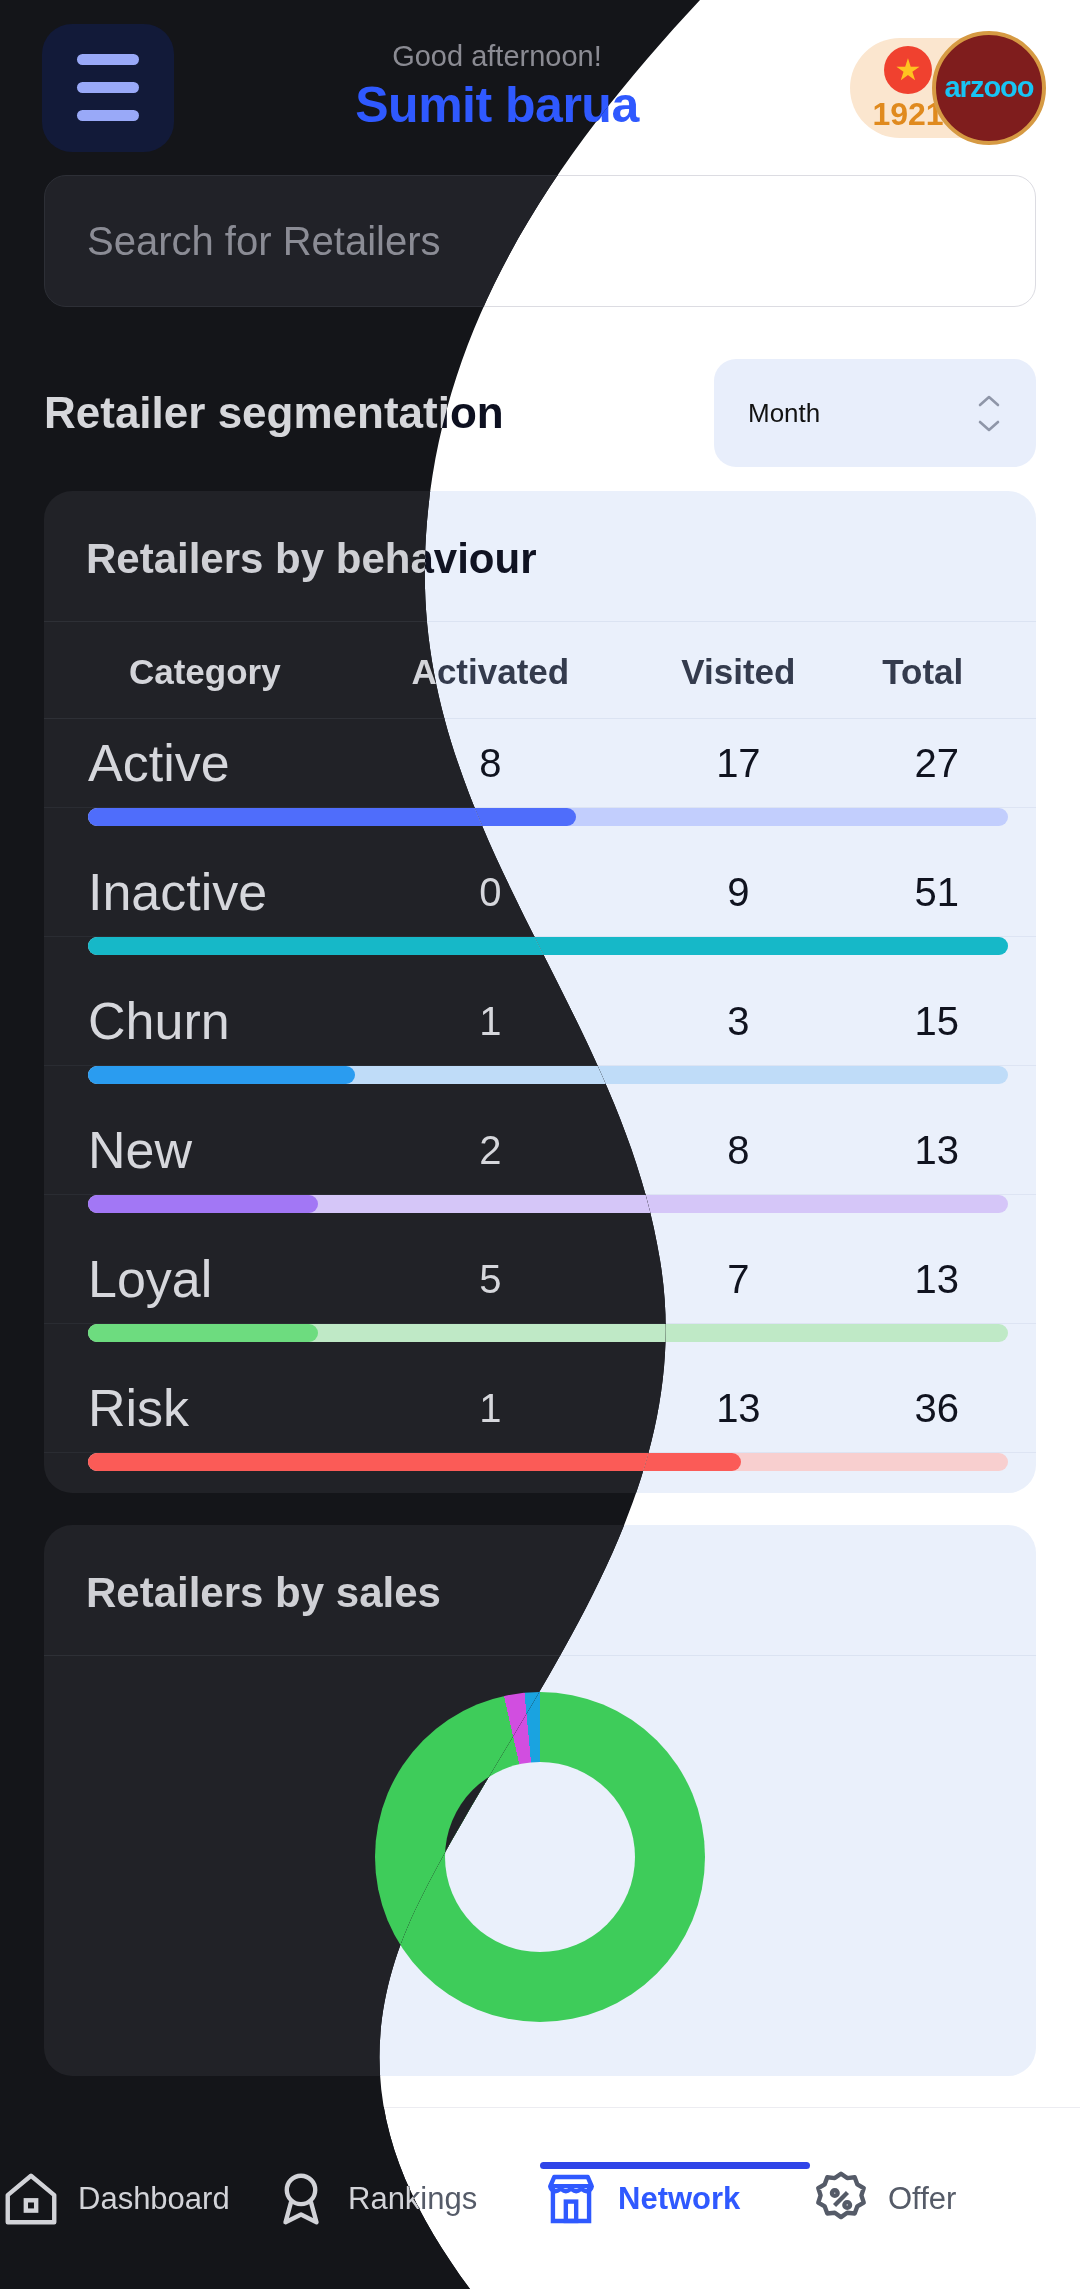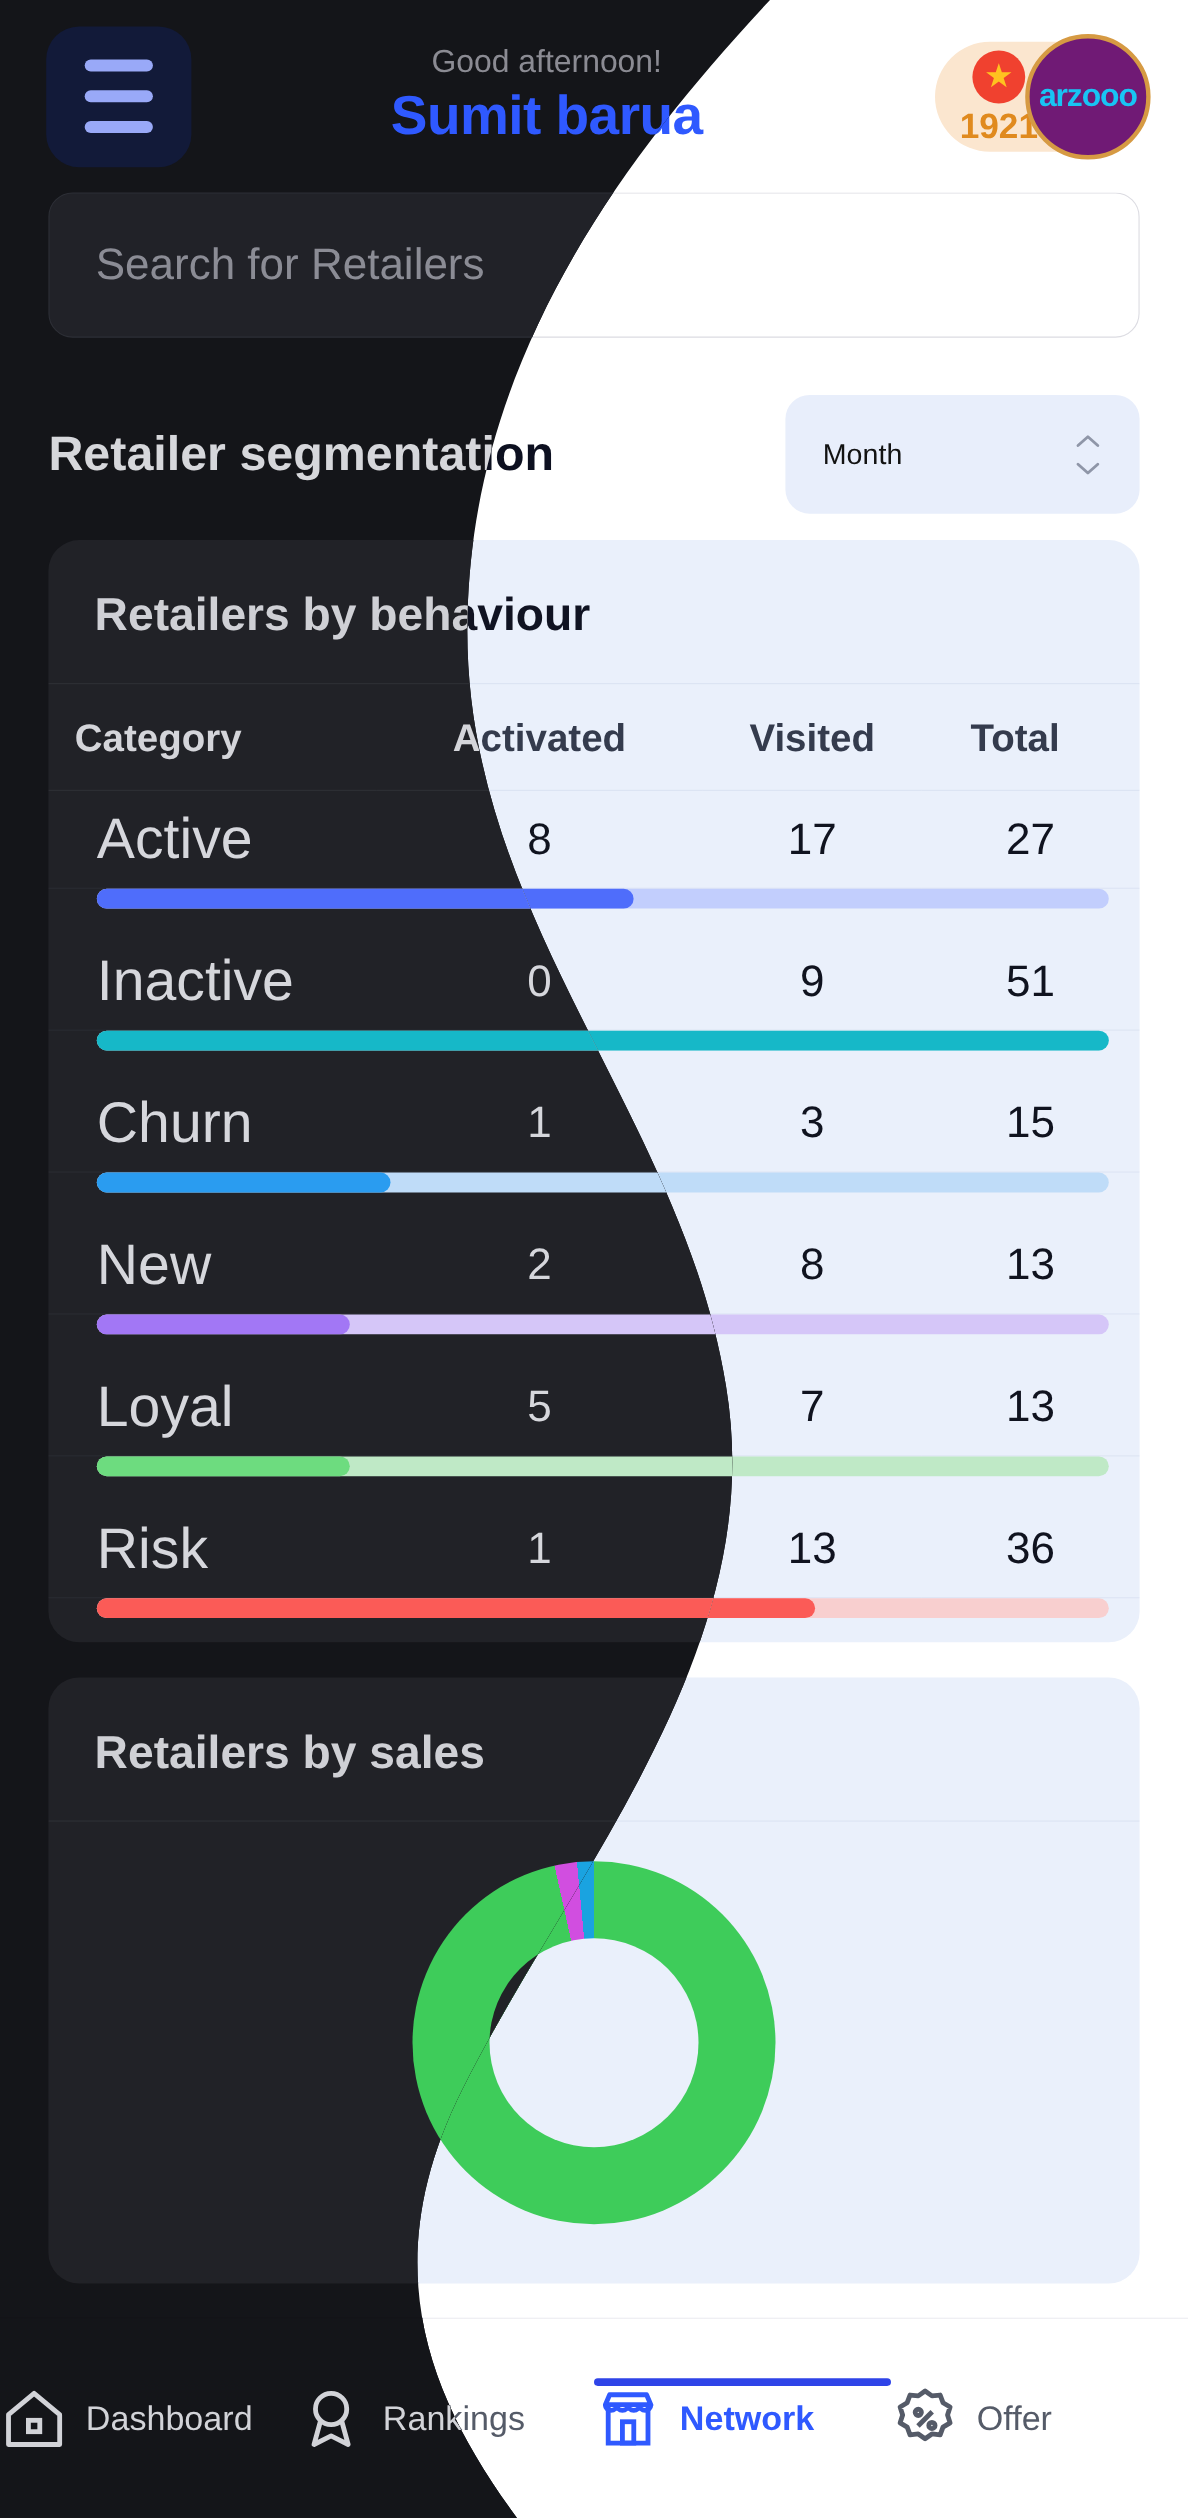--- a/index.html
+++ b/index.html
@@ -66,21 +66,21 @@
     background:#f0412f; display:flex; align-items:center;
     justify-content:center; color:#ffc220; font-size:30px; line-height:1;
   }
   .badge-points {
     font-size:32px; color:#e08a1e; font-weight:600; line-height:1;
     margin-top:2px;
   }
   .avatar {
     position:absolute; right:-8px; top:50%; transform:translateY(-50%);
     width:114px; height:114px; border-radius:50%;
-    background:#701a75; border:4px solid #d69a43;
+    background:#7f1d1d; border:4px solid #d69a43;
     display:flex; align-items:center; justify-content:center;
   }
   .avatar-text {
     font-size:29px; color:#18c4f4; font-weight:600; letter-spacing:-1px;
   }
 
   
   .search-wrap { padding:0 44px; }
   .search-box {
     height:132px; border-radius:22px;
@@ -117,21 +117,21 @@
   }
   .card-title { font-size:42px; font-weight:700; color:#101322; }
 
   
   table.seg { width:100%; border-collapse:collapse; }
   table.seg th {
     font-size:35px; font-weight:700; color:#343b4d;
     padding:30px 0 26px 0;
     border-bottom:1.5px solid #dbe3f2;
   }
-  table.seg th.cat { text-align:left; padding-left:24px; width:30%; }
+  table.seg th.cat { text-align:center; padding-left:24px; width:30%; }
   table.seg th.act { text-align:center; width:30%; }
   table.seg th.vis { text-align:center; width:20%; }
   table.seg th.tot { text-align:center; width:20%; padding-right:28px; }
 
   table.seg td { border-bottom:1.5px solid #dde4f3; vertical-align:middle; }
   table.seg tr:last-child td { border-bottom:none; }
   td.cat {
     text-align:left; padding-left:44px;
     font-size:52px; color:#121520; padding-top:14px; padding-bottom:14px;
   }

